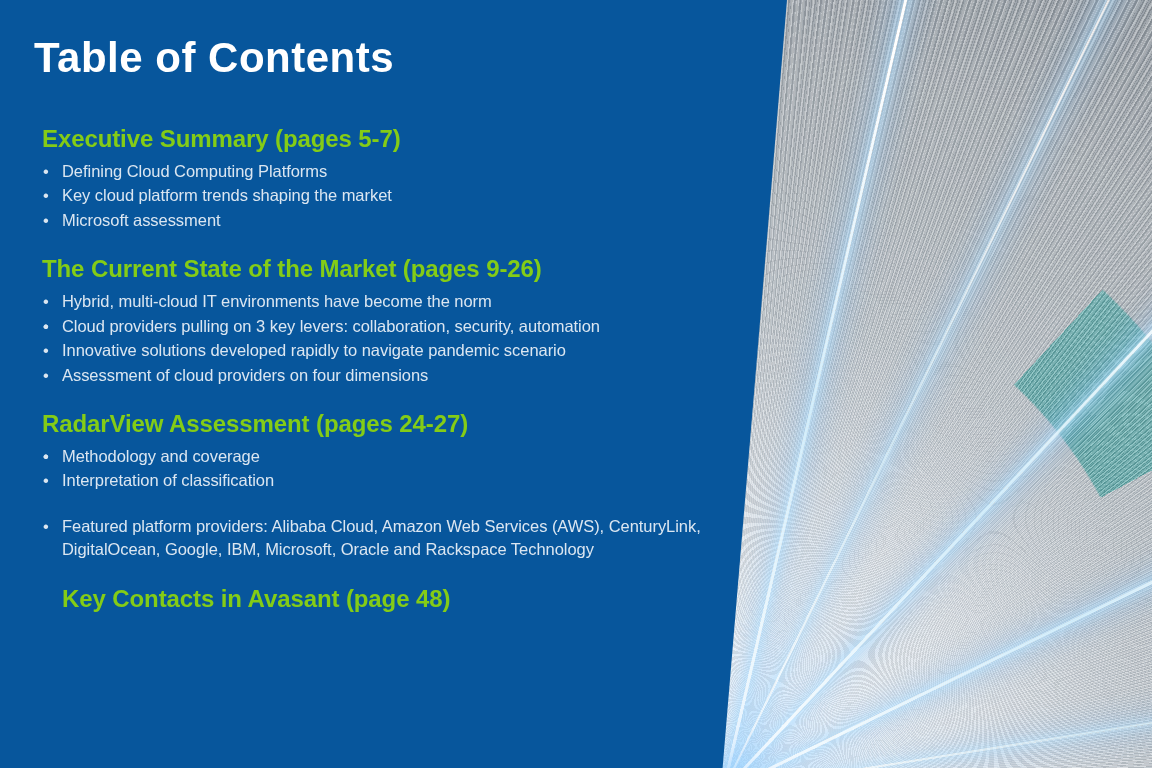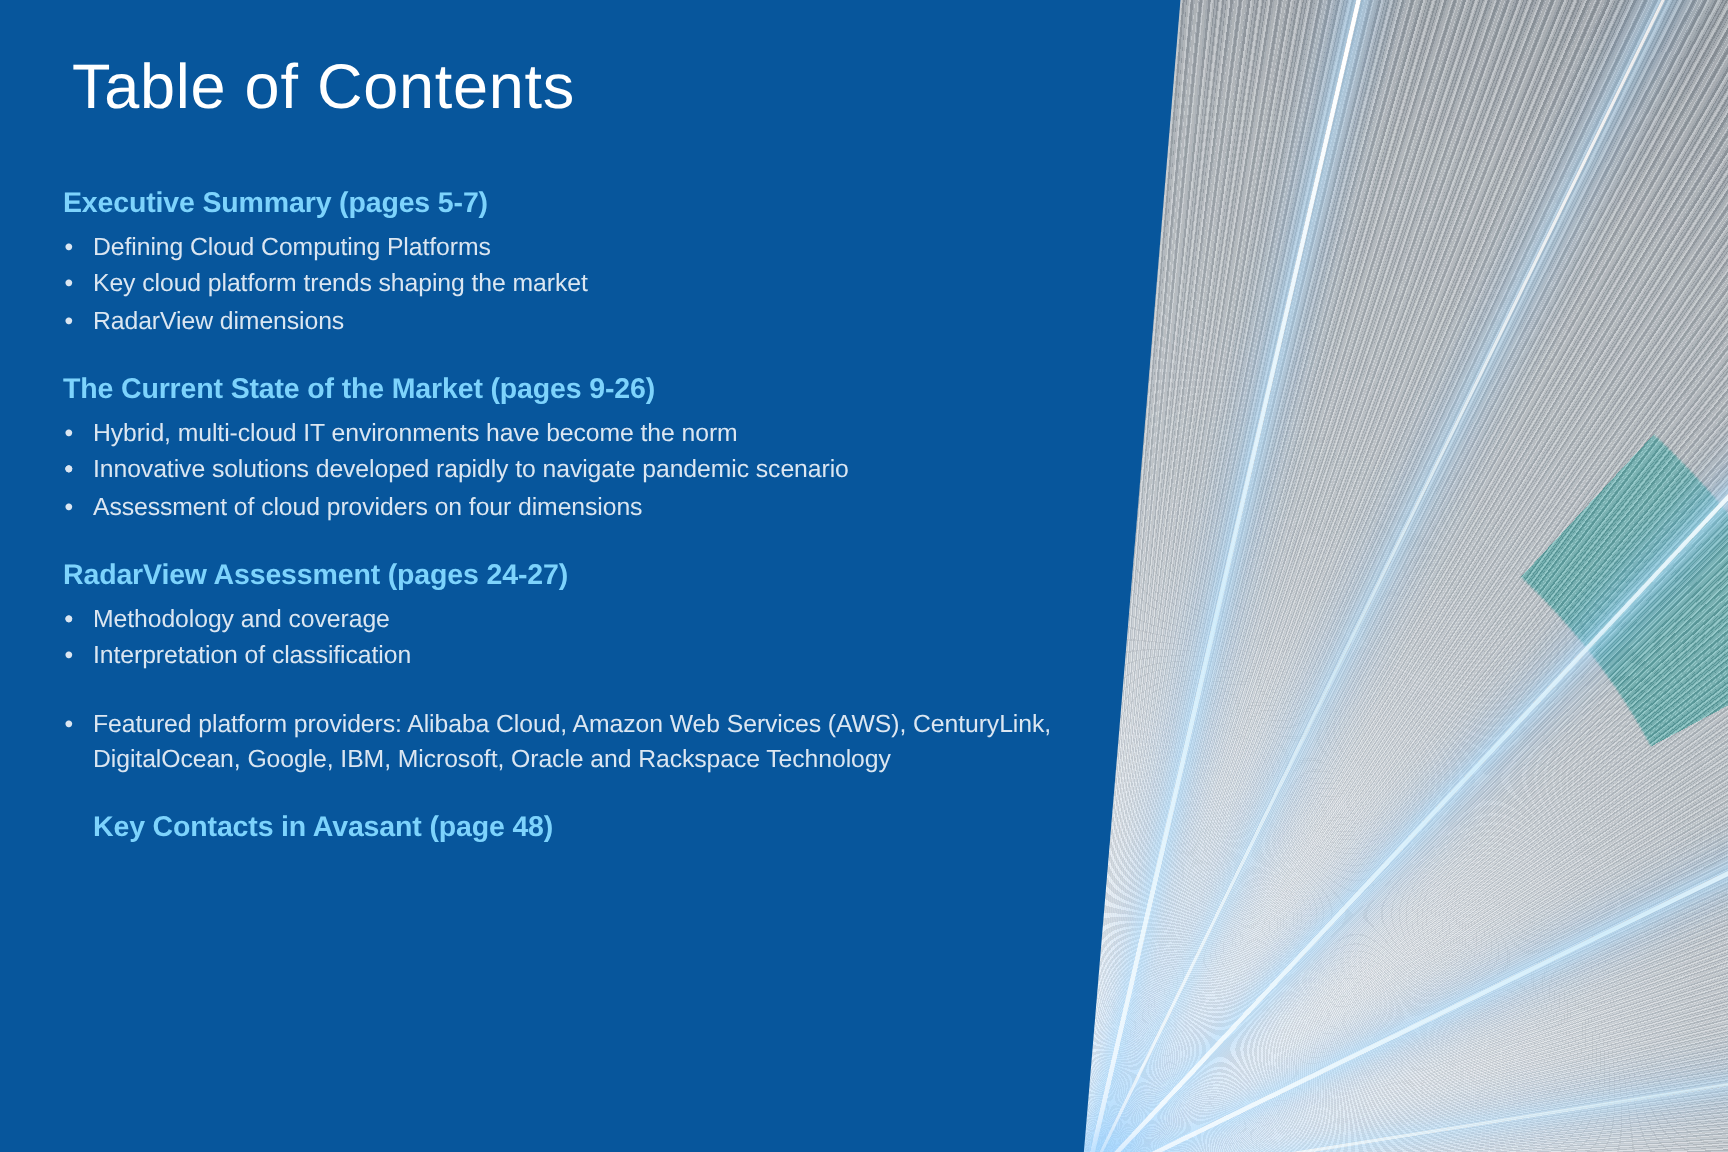--- a/index.html
+++ b/index.html
@@ -151,43 +151,43 @@
   .art-bloom {
     background: radial-gradient(circle 1000px at 3px 790px,
       rgba(255,255,255,0) 40%,
       rgba(255,255,255,0.10) 72%,
       rgba(255,255,255,0.02) 100%);
   }
 
   
   #page-title {
     position: absolute;
-    left: 48px;
+    left: 34px;
     top: 37px;
     font-size: 42px;
-    font-weight: 400;
+    font-weight: 700;
     letter-spacing: 0.5px;
     color: #ffffff;
     line-height: 1;
   }
 
   #toc {
     position: absolute;
     left: 42px;
     top: 124px;
     width: 660px;
   }
 
   .section { margin-bottom: 22px; }
   .section:last-child { margin-bottom: 0; margin-left: 20px; }
 
   .section-heading {
-    font-size: 19px;
+    font-size: 24px;
     font-weight: 700;
-    color: #7dd3fc;
+    color: #84cc16;
     letter-spacing: -0.1px;
     margin-bottom: 6px;
     line-height: 1.25;
   }
 
   .bullets {
     list-style: none;
     margin: 0;
     padding: 0;
   }
@@ -236,29 +236,29 @@
   </div>
 
   <div id="page-title">Table of Contents</div>
 
   <div id="toc">
       <div class="section">
         <div class="section-heading">Executive Summary (pages 5-7)</div>
         <ul class="bullets">
           <li class="bullet"><span class="bullet-marker">•</span><span>Defining Cloud Computing Platforms</span></li>
           <li class="bullet"><span class="bullet-marker">•</span><span>Key cloud platform trends shaping the market</span></li>
-          <li class="bullet"><span class="bullet-marker">•</span><span>RadarView dimensions</span></li>
+          <li class="bullet"><span class="bullet-marker">•</span><span>Microsoft assessment</span></li>
         </ul>
       </div>
       <div class="section">
         <div class="section-heading">The Current State of the Market (pages 9-26)</div>
         <ul class="bullets">
           <li class="bullet"><span class="bullet-marker">•</span><span>Hybrid, multi-cloud IT environments have become the norm</span></li>
           <li class="bullet"><span class="bullet-marker">•</span></li>
-          <li class="bullet"><span class="bullet-marker">•</span></li>
+          <li class="bullet"><span class="bullet-marker">•</span><span>Cloud providers pulling on 3 key levers: collaboration, security, automation</span></li>
           <li class="bullet"><span class="bullet-marker">•</span><span>Innovative solutions developed rapidly to navigate pandemic scenario</span></li>
           <li class="bullet"><span class="bullet-marker">•</span><span>Assessment of cloud providers on four dimensions</span></li>
         </ul>
       </div>
       <div class="section">
         <div class="section-heading">RadarView Assessment (pages 24-27)</div>
         <ul class="bullets">
           <li class="bullet"><span class="bullet-marker">•</span></li>
           <li class="bullet"><span class="bullet-marker">•</span><span>Methodology and coverage</span></li>
           <li class="bullet"><span class="bullet-marker">•</span><span>Interpretation of classification</span></li>

